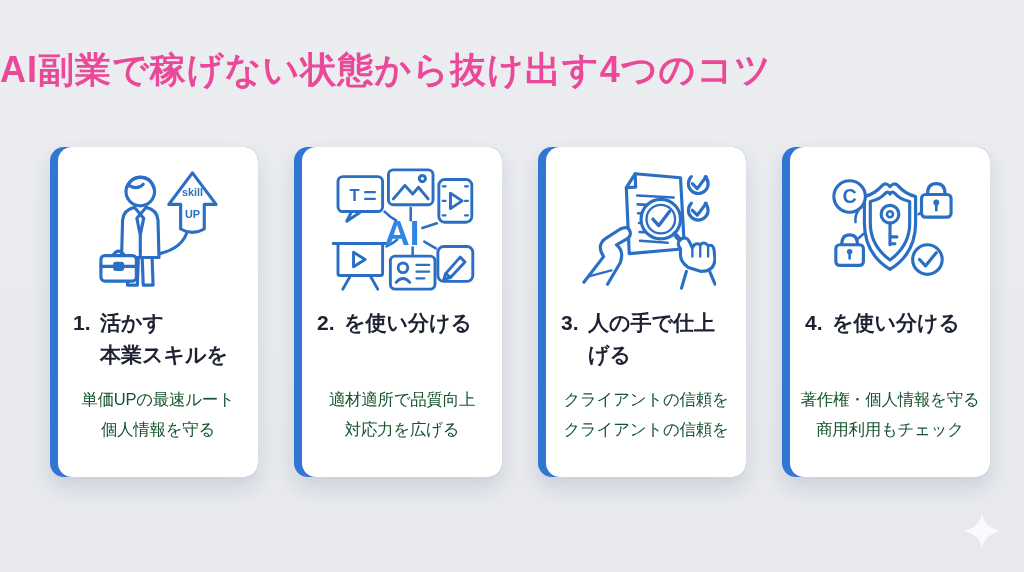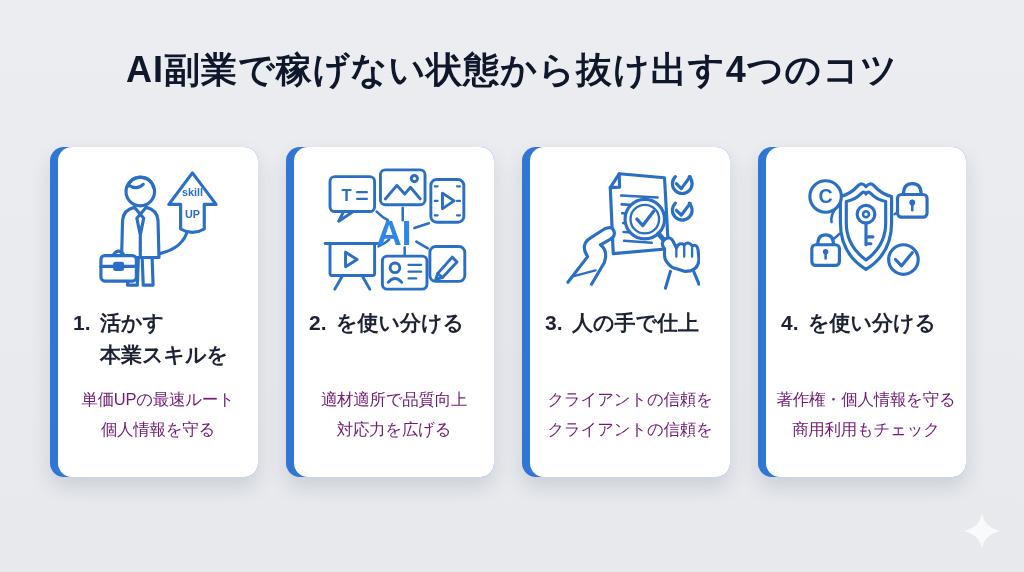--- a/index.html
+++ b/index.html
@@ -6,27 +6,26 @@
   * { margin:0; padding:0; box-sizing:border-box; }
   html,body { width:1024px; height:572px; }
   body {
     position:relative;
     overflow:hidden;
     background:linear-gradient(180deg,#ebedf0 0%, #e7e9ed 100%);
     font-family:"Liberation Sans","DejaVu Sans",sans-serif;
   }
   .page-title {
     position:absolute; top:46px; left:0; width:100%;
-    text-align:center;
     font-size:36px; font-weight:800; letter-spacing:1px;
-    color:#0f172a;
+    color:#ec4899;
   }
   .cards {
     position:absolute; top:147px; left:50px;
-    display:flex; gap:28px;
+    display:flex; gap:36px;
   }
   .card {
     position:relative;
     width:208px; height:330px;
     background:#3076d4;
     border-radius:14px;
     box-shadow:0 10px 20px rgba(35,48,85,0.14);
   }
   .card-inner {
     position:absolute; left:8px; top:0; right:0; bottom:0;
@@ -44,21 +43,21 @@
     font-size:21px; font-weight:700; line-height:1.52;
     color:#1d2233;
   }
   .heading-num { flex:none; width:27px; }
   .heading-lines { min-height:64px; }
   .h-line { display:block; }
   .card-desc {
     margin:14px 2px 0;
     text-align:center;
     font-size:16.5px; font-weight:500; line-height:1.8;
-    color:#701a75;
+    color:#14532d;
     letter-spacing:-0.3px;
   }
   .sparkle {
     position:absolute; right:23px; bottom:22px;
   }
 </style>
 </head>
 <body>
 
 <h1 class="page-title">AI副業で稼げない状態から抜け出す4つのコツ</h1>
@@ -176,20 +175,21 @@
             <path d="M106,82 Q101,76 107,72 Q112,69 115,75 L118,81 Q121,75 126,78 Q130,74 134,79 Q139,77 140,83 L141,93 Q140,105 127,105 L114,101 Q105,95 106,86 Z" fill="#fff"></path>
             <path d="M118,81 V90 M126,79 V90 M134,80 V90" stroke-width="2.4"></path>
             <path d="M112,105 L107,122 M136,106 L141,118"></path>
           </g>
         </svg>
       </div>
       <h2 class="card-heading">
         <span class="heading-num">3.</span>
         <span class="heading-lines">
           <span class="h-line">人の手で仕上</span>
+          <span class="h-line">げる</span>
         </span>
       </h2>
       <p class="card-desc">
         <span>クライアントの信頼を</span><br>
         <span>クライアントの信頼を</span>
       </p>
     </div>
   </article>
 
   <article class="card">

